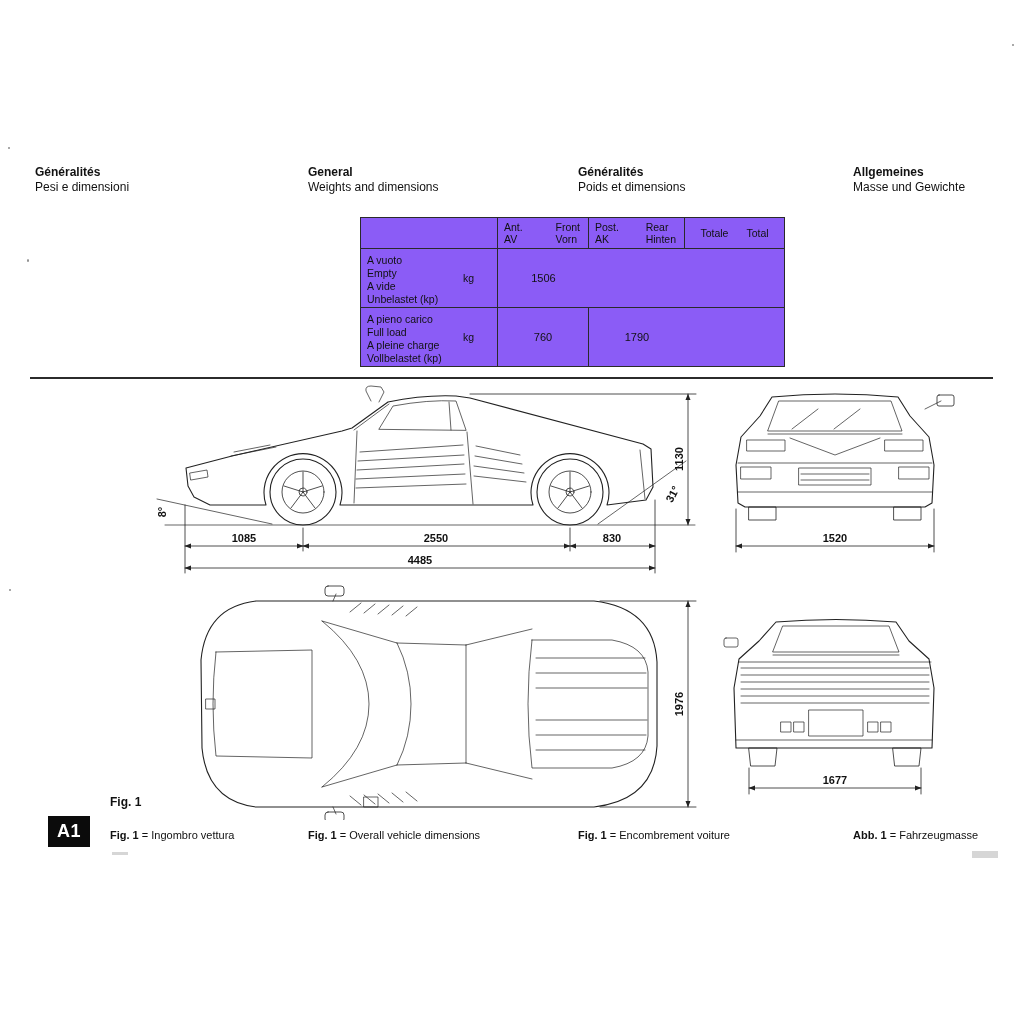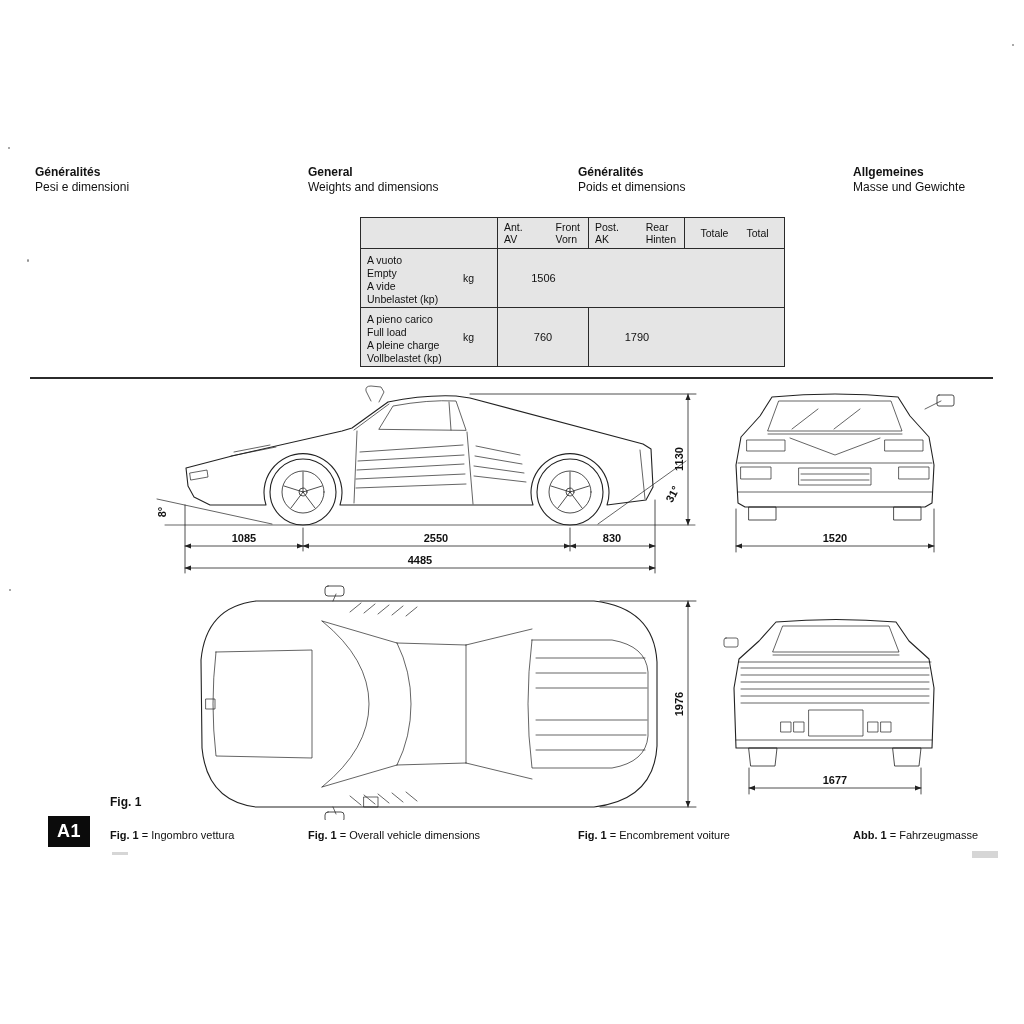--- a/index.html
+++ b/index.html
@@ -4,21 +4,21 @@
 <style>
   html,body{margin:0;padding:0;background:#e8e8e8;}
   .page{
     position:relative;width:1024px;height:1024px;background:#ffffff;
     font-family:"Liberation Sans",sans-serif;color:#111;overflow:hidden;margin:0 auto;
   }
   
   .hdr{position:absolute;top:165px;font-size:12px;line-height:14.5px;}
   .hdr-t{font-weight:bold;}
   
-  .wtable{position:absolute;left:360px;top:217px;border:1.2px solid #2a2a2a;font-size:10.5px;line-height:13px;background:#e5e5e5;}
+  .wtable{position:absolute;left:360px;top:217px;border:1.2px solid #2a2a2a;font-size:10.5px;line-height:13px;background:#8b5cf6;}
   .tr{display:grid;grid-template-columns:137px 91px 96px 99px;}
   .tr.r2,.tr.r3{border-top:1px solid #2a2a2a;}
   .td{border-right:1px solid #2a2a2a;position:relative;box-sizing:border-box;}
   .td:last-child{border-right:none;}
   .thead .td{height:30px;}
   .tr.r2 .td,.tr.r3 .td{height:58px;}
   .lblcell{padding:5px 6px 0 6px;}
   .kg{position:absolute;right:23px;top:50%;transform:translateY(-50%);}
   .pair{display:flex;justify-content:space-between;padding:3px 8px 0 6px;}
   .pair .col{line-height:12px;}

